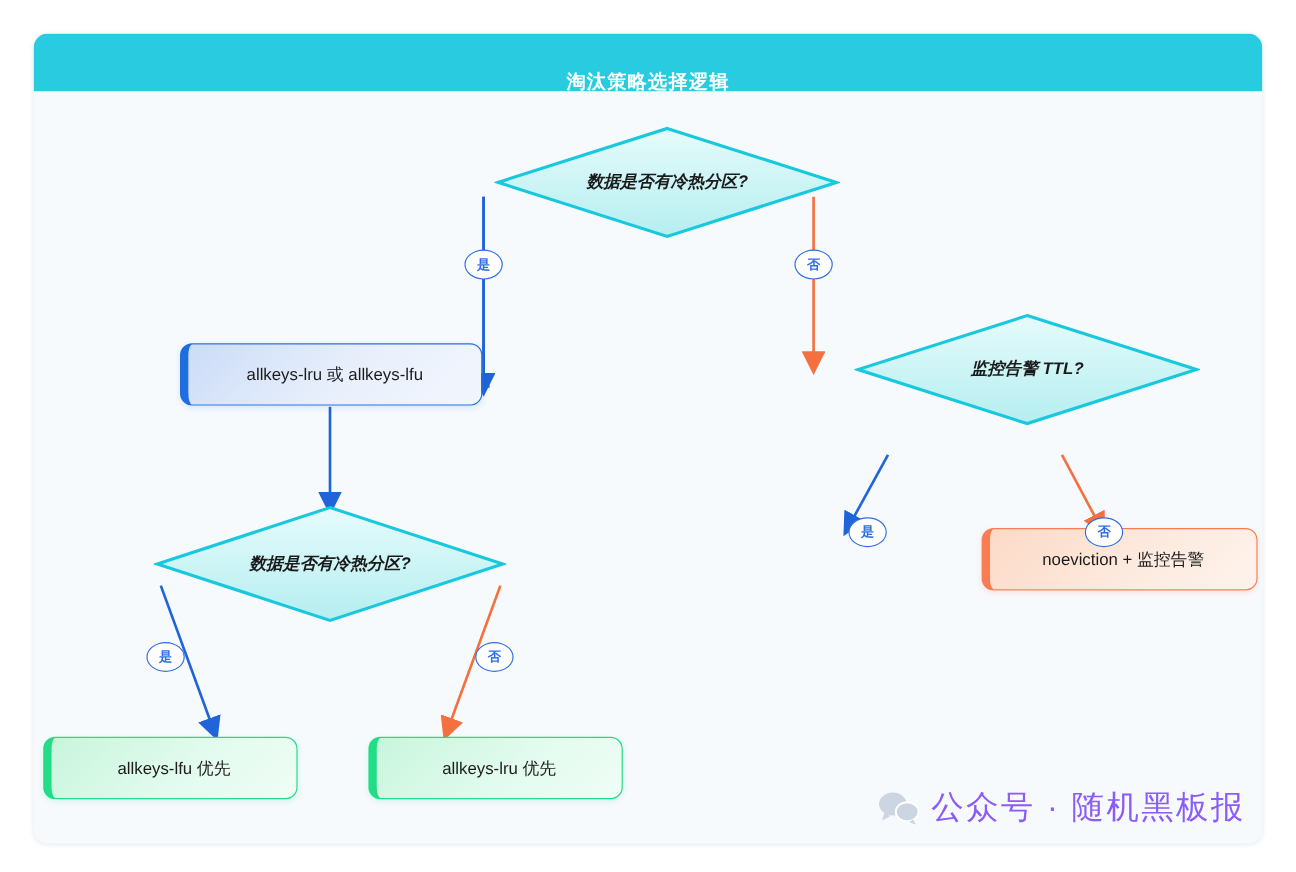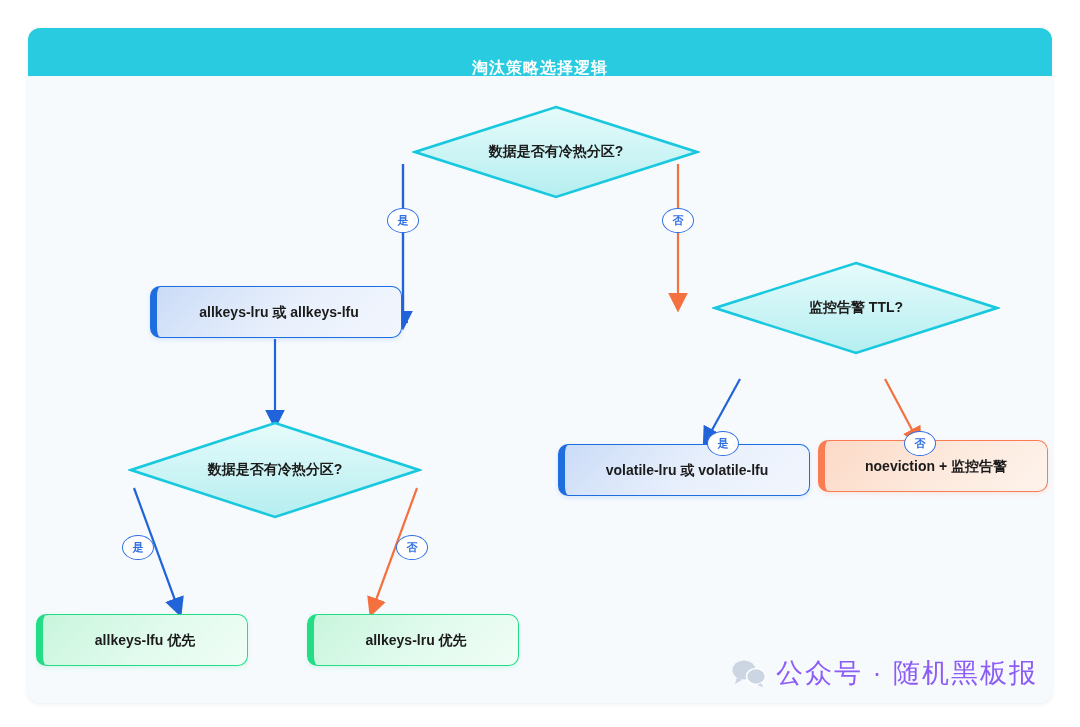--- a/index.html
+++ b/index.html
@@ -56,21 +56,21 @@
     width: 1024px;
     height: 627px;
   }
   .node {
     position: absolute;
     box-sizing: border-box;
     display: flex;
     align-items: center;
     justify-content: center;
     font-size: 14px;
-    font-weight: bold;
+    font-weight: normal;
     color: #1b1b1b;
     text-align: left;
     line-height: 1.3;
   }
   .node.proc {
     border-radius: 10px;
   }
   .node.blue {
     border: 1.6px solid #1f6ee0;
     border-left: 7px solid #1f6ee0;
@@ -103,20 +103,21 @@
     top: 0;
     width: 100%;
     height: 100%;
     display: flex;
     align-items: center;
     justify-content: center;
     font-size: 14px;
     font-weight: bold;
     color: #1b1b1b;
     pointer-events: none;
+    font-style: italic;
   }
   .edge-label {
     position: absolute;
     box-sizing: border-box;
     width: 32px;
     height: 25px;
     border-radius: 50%;
     border: 1.4px solid #2f6fe4;
     background: #ffffff;
     color: #2f6fe4;
@@ -203,23 +204,20 @@
       <svg width="294" height="100" viewBox="0 0 294 100">
         <polygon points="147,3 291,50 147,97 3,50" fill="url(#dgrad)" stroke="#18c8de" stroke-width="2.6"></polygon>
       </svg>
       <div class="diamond-label">数据是否有冷热分区?</div>
     </div>
 
     <div class="node proc blue" style="left:122px; top:210px; width:252px; height:52px;">
       <span>allkeys-lru 或 allkeys-lfu</span>
     </div>
 
-    <div class="node proc blue" style="left:530px; top:368px; width:252px; height:52px;">
-      <span>volatile-lru 或 volatile-lfu</span>
-    </div>
 
     <div class="node proc orange" style="left:790px; top:364px; width:230px; height:52px;">
       <span>noeviction + 监控告警</span>
     </div>
 
     <div class="node proc green" style="left:8px; top:538px; width:212px; height:52px;">
       <span>allkeys-lfu 优先</span>
     </div>
 
     <div class="node proc green" style="left:279px; top:538px; width:212px; height:52px;">

